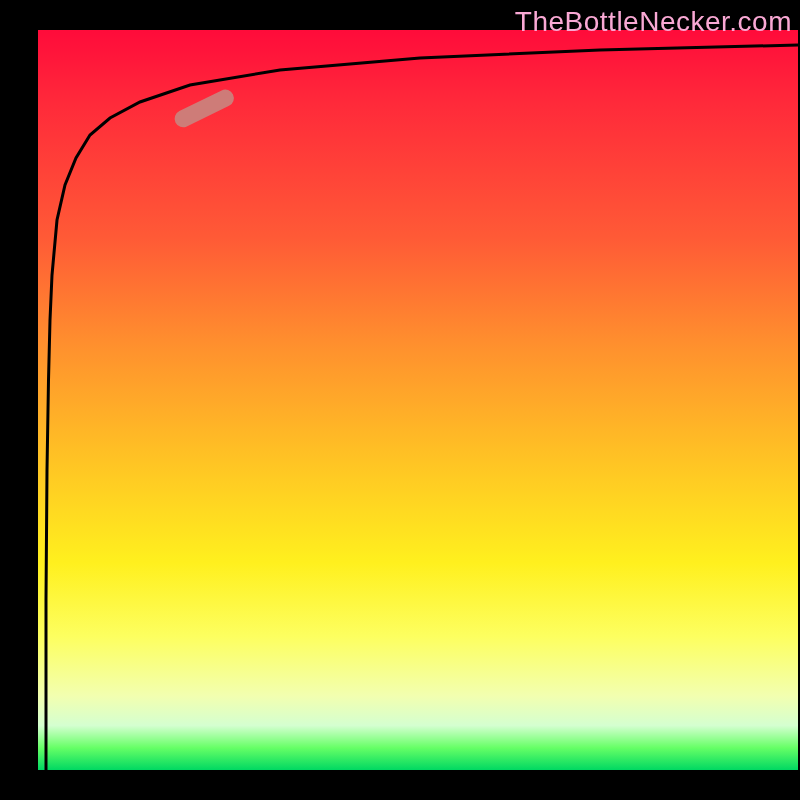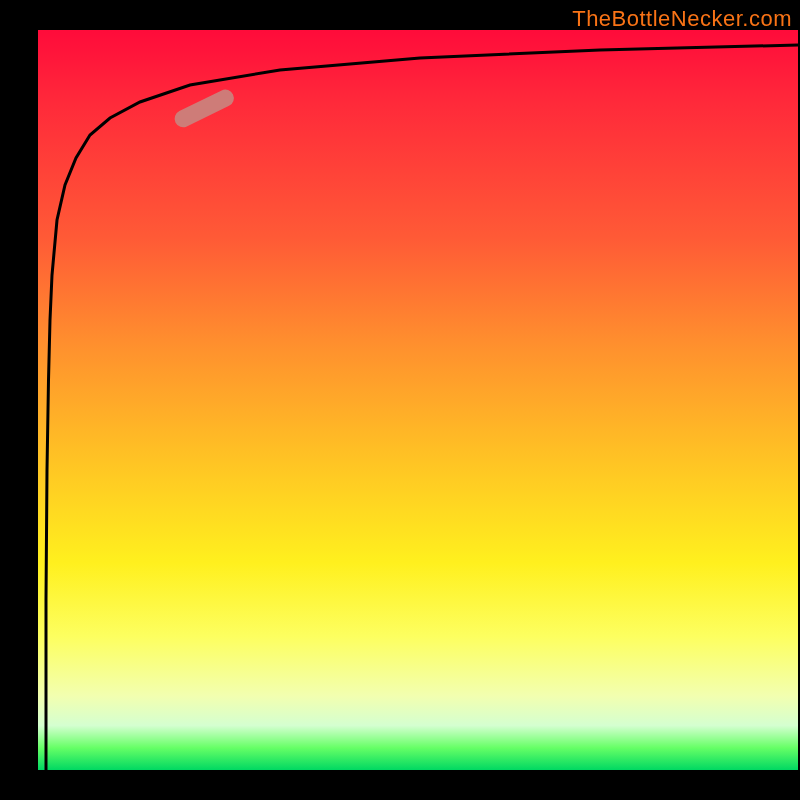--- a/index.html
+++ b/index.html
@@ -36,22 +36,22 @@
       #f2ffb0 90%,
       #d4ffd0 94%,
       #66ff66 97%,
       #00d862 100%
     );
   }
   .attrib {
     position: absolute;
     top: 6px;
     right: 8px;
-    color: #f97316;
-    font-size: 22px;
+    color: #f9a8d4;
+    font-size: 28px;
     font-weight: 400;
     letter-spacing: 0.5px;
   }
   svg.overlay {
     position: absolute;
     left: 0;
     top: 0;
     width: 800px;
     height: 800px;
     pointer-events: none;

